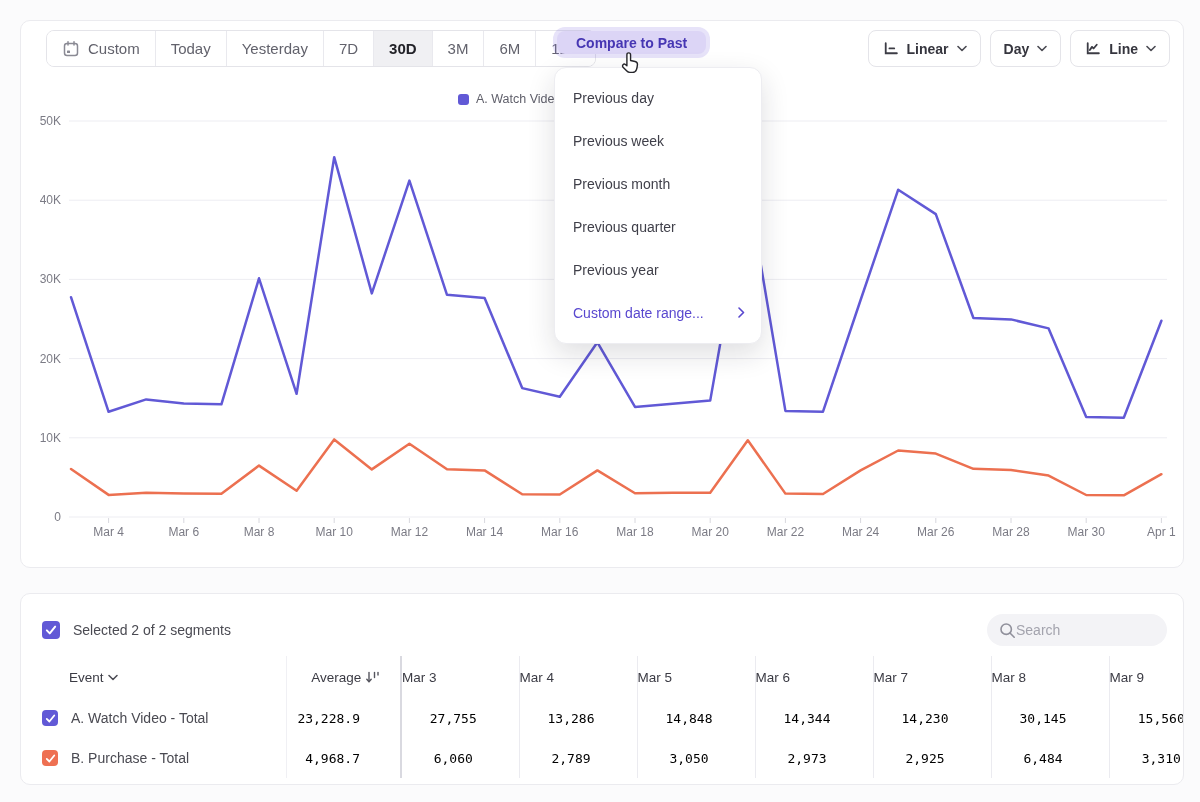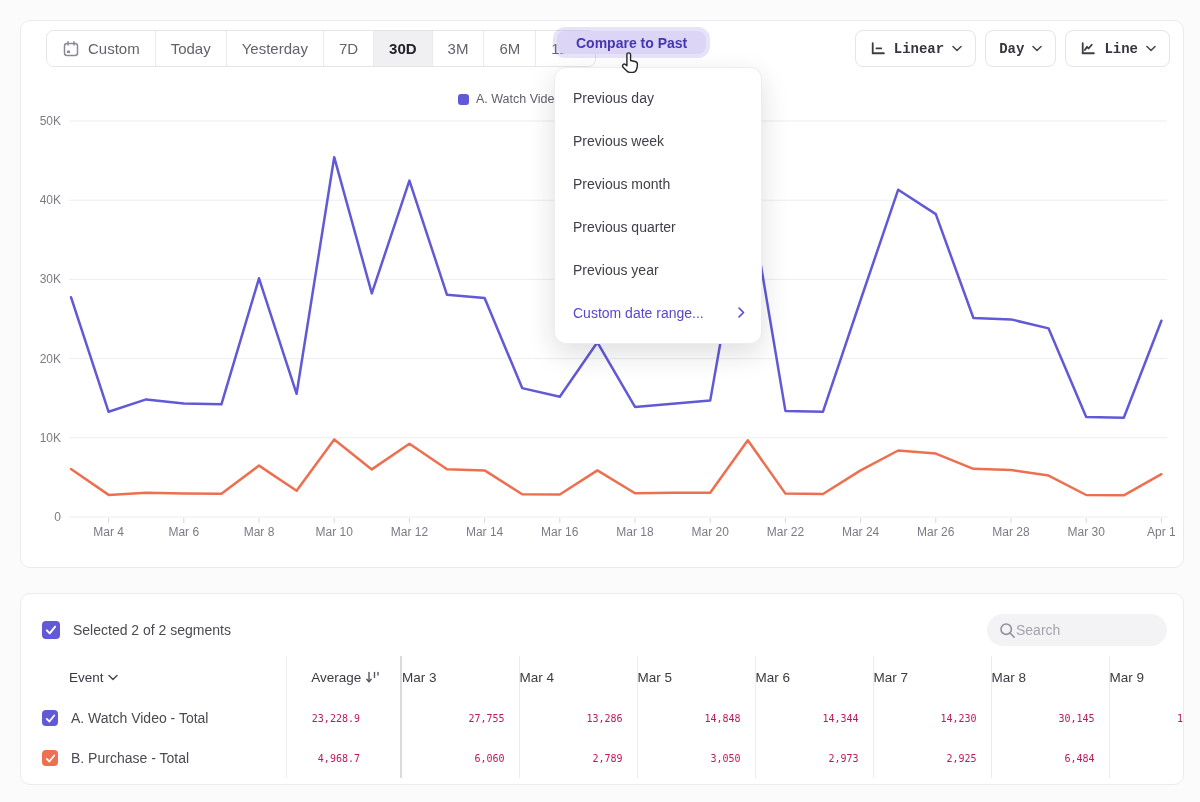--- a/index.html
+++ b/index.html
@@ -35,21 +35,21 @@
   .compare-btn {
     position:absolute; left:536px; top:1px; height:23px; padding:0 19px;
     background:#dcd5f6; color:#4636b3; font-weight:bold; font-size:14px;
     border:none; border-radius:8px; font-family:inherit; cursor:pointer;
     box-shadow:0 0 0 4px rgba(133,117,224,.20);
   }
   .right-btns { position:absolute; right:13px; top:0; display:flex; gap:9px; }
   .pill-btn {
     display:flex; align-items:center; gap:8px; height:37px; padding:0 13px;
     background:#fff; border:1px solid #e4e4e9; border-radius:8px;
-    font-size:14px; color:#35353e; font-weight:bold; font-family:Liberation Mono, monospace; cursor:pointer;
+    font-size:14px; color:#35353e; font-weight:bold; font-family:Liberation Sans, sans-serif; cursor:pointer;
   }
   .icon { display:inline-flex; align-items:center; justify-content:center; }
 
   
   #chart-svg { position:absolute; left:0; top:0; z-index:1; }
   .legend {
     position:absolute; left:437px; top:71px; z-index:1;
     display:flex; align-items:center; gap:7px; font-size:12.5px; color:#5f5f6a;
     white-space:nowrap;
   }
@@ -95,25 +95,25 @@
     border-collapse:collapse;
   }
   .seg-table th, .seg-table td {
     border-right:1px solid #ebebf0; white-space:nowrap; overflow:hidden;
     font-weight:normal;
   }
   .seg-table th { height:42px; }
   .seg-table td { height:40px; }
   .seg-table .c-event  { width:265px; border-right-color:#f0f0f4; }
   .seg-table .c-avg    { width:115px; border-right:2px solid #d9d9e0; }
-  .seg-table .c-date   { width:118px; }
+  .seg-table .c-date   { width:118px;text-align:center; }
   .seg-table .c-last   { border-right:none; }
   .hdr { font-size:13.5px; color:#3b3b44; font-weight:bold; }
   .num {
-    font-family:"DejaVu Sans Mono",monospace; font-size:10px; color:#be185d;
+    font-family:"DejaVu Sans Mono",monospace; font-size:13px; color:#000000;
     text-align:right; padding-right:14px;
   }
   .seg-table td.c-avg { padding-right:40px; }
   .seg-table th.c-avg { text-align:right; padding-right:20px; }
   .seg-table th.c-date { text-align:left; padding-right:14px; }
   .event-hdr { display:flex; align-items:center; gap:4px; padding-left:48px; text-align:left; }
   .event-cell { display:flex; align-items:center; gap:13px; padding-left:21px; font-size:14px; color:#4a4a52; }
 </style>
 </head>
 <body>

